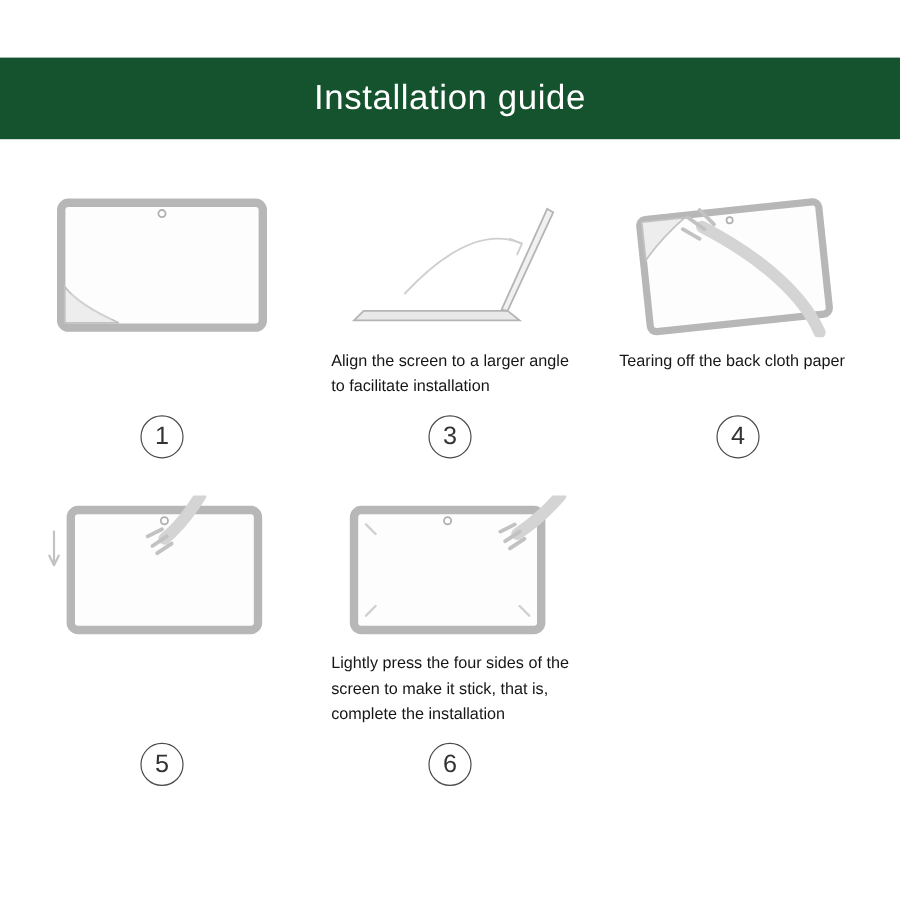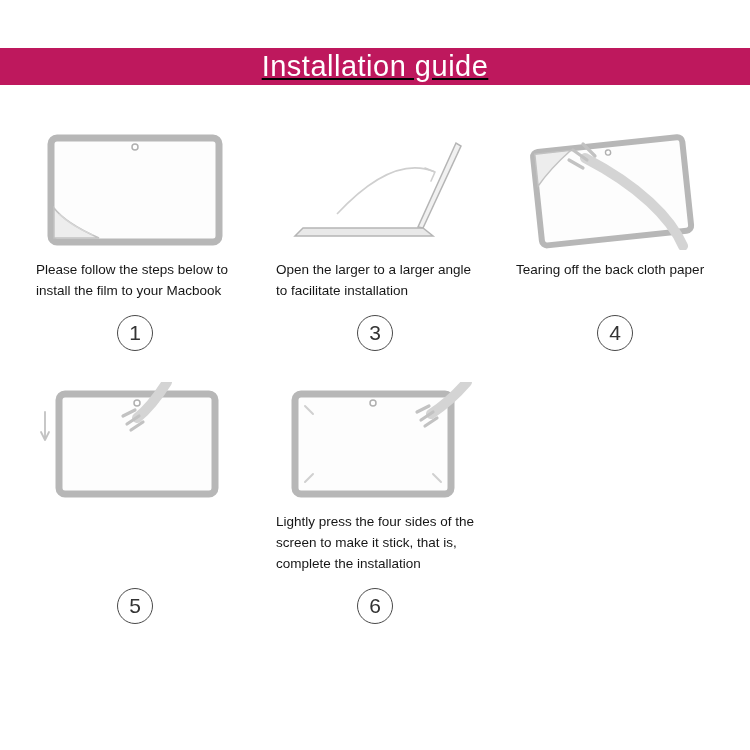--- a/index.html
+++ b/index.html
@@ -10,26 +10,25 @@
   }
   .page {
     position: relative;
     width: 750px;
     height: 750px;
     background: #ffffff;
     overflow: hidden;
   }
   .header {
     margin-top: 48px;
-    height: 37px;
-    background: #be185d;
+    height: 68px;
+    background: #14532d;
     display: flex;
     align-items: center;
     justify-content: center;
-    text-decoration: underline;
   }
   .header-title {
     color: #ffffff;
     font-size: 29px;
     font-weight: 400;
     letter-spacing: 0.5px;
   }
   .steps {
     display: grid;
     grid-template-columns: 1fr 1fr 1fr;
@@ -83,37 +82,36 @@
 
     <div class="step">
       <div class="illus">
         <svg width="200" height="120" viewBox="0 0 200 120">
           <rect x="16" y="8" width="168" height="104" rx="6" fill="#fdfdfd" stroke="#b7b7b7" stroke-width="7"></rect>
           <circle cx="100" cy="17" r="3" fill="#ffffff" stroke="#b0b0b0" stroke-width="1.5"></circle>
           <path d="M19,78 L19,108 L64,108 C46,100 29,91 19,78 Z" fill="#ededed" stroke="#c2c2c2" stroke-width="1.5"></path>
           <path d="M24,84 C36,95 48,101 58,105" fill="none" stroke="#d6d6d6" stroke-width="1.2"></path>
         </svg>
       </div>
-      <div class="caption">Please follow the steps below to install the film to your Macbook</div>
       <div class="step-bottom">
         <div class="step-num">1</div>
       </div>
     </div>
 
 
     <div class="step">
       <div class="illus">
         <svg width="200" height="120" viewBox="0 0 200 120">
           <path d="M28,98 L148,98 L158,106 L20,106 Z" fill="#e9e9e9" stroke="#b5b5b5" stroke-width="1.5"></path>
           <path d="M148,98 L186,16 L181,13 L143,97 Z" fill="#f1f1f1" stroke="#b5b5b5" stroke-width="1.5"></path>
           <path d="M62,84 Q118,24 160,42" fill="none" stroke="#cfcfcf" stroke-width="1.6"></path>
           <path d="M160,42 L150,38 M160,42 L156,51" fill="none" stroke="#cfcfcf" stroke-width="1.6" stroke-linecap="round"></path>
         </svg>
       </div>
-      <div class="caption">Open the larger to a larger angle to facilitate installation</div>
+      <div class="caption">Align the screen to a larger angle to facilitate installation</div>
       <div class="step-bottom">
         <div class="step-num">3</div>
       </div>
     </div>
 
     <div class="step">
       <div class="illus">
         <svg width="200" height="120" viewBox="0 0 200 120">
           <g transform="rotate(-6 100 60)">
             <rect x="22" y="14" width="150" height="94" rx="5" fill="#fdfdfd" stroke="#b7b7b7" stroke-width="6"></rect>

